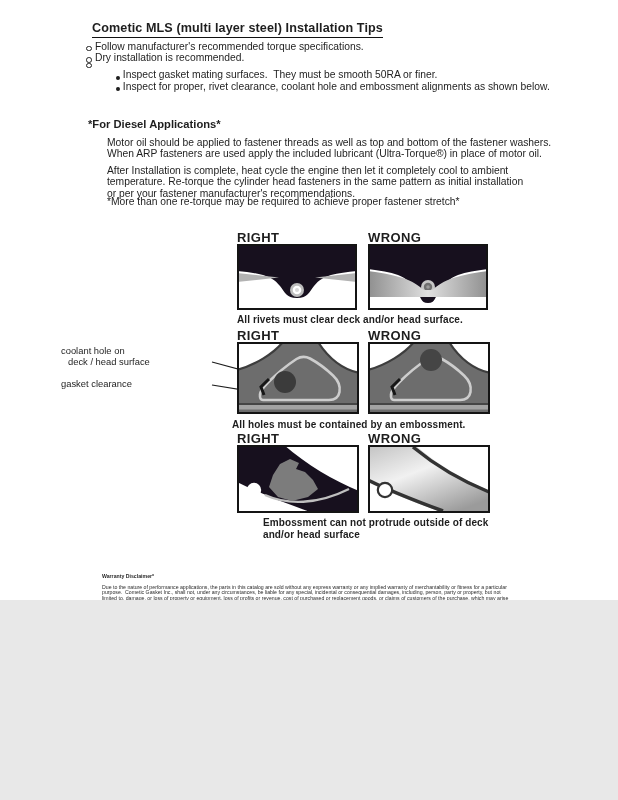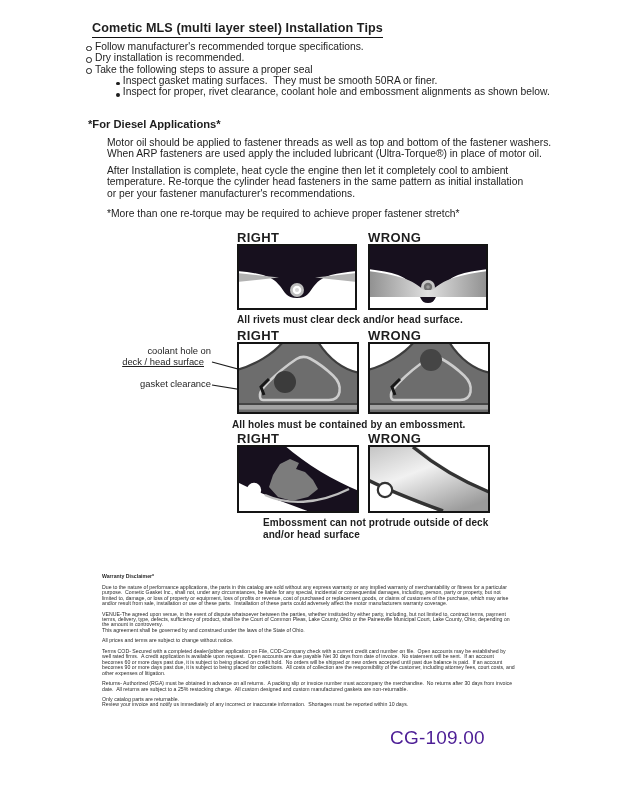--- a/index.html
+++ b/index.html
@@ -1,33 +1,33 @@
 <!DOCTYPE html>
 <html><head>
 <meta charset="utf-8">
 <style>
   html,body{margin:0;padding:0;background:#e8e8e8;}
-  .page{position:relative;width:618px;height:800px;background:#ffffff;
+  .page{position:relative;width:618px;height:600px;background:#ffffff;
         font-family:"Liberation Sans", sans-serif;color:#1e1e1e;overflow:hidden;}
   .abs{position:absolute;}
   .title{left:92px;top:21px;font-size:12.6px;font-weight:bold;
          border-bottom:1.6px solid #111;padding-bottom:2px;letter-spacing:.1px;}
   .bullets{left:86px;top:41px;font-size:10.3px;line-height:11.35px;}
   .b-row{display:flex;align-items:flex-end;}
   .b-open{display:inline-block;width:3.6px;height:3.6px;border:1px solid #222;
           border-radius:50%;margin-right:3.4px;position:relative;top:-1px;flex:0 0 auto;}
   .sub{margin-left:30px;}
   .b-fill{display:inline-block;width:3.8px;height:3.8px;background:#1e1e1e;
           border-radius:50%;margin-right:3px;position:relative;top:-1px;flex:0 0 auto;}
   .pre{white-space:pre-wrap;}
   .diesel-h{left:88px;top:118px;font-size:11.2px;font-weight:bold;}
   .para{left:88px;font-size:10.3px;line-height:11.35px;margin-left:19px;}
   .dg-label{width:120px;text-align:left;font-size:13px;font-weight:bold;letter-spacing:.4px;}
   .caption{font-size:10px;font-weight:bold;letter-spacing:.1px;}
-  .ptr-label{width:150px;text-align:right;font-size:9.4px;line-height:11px;}
+  .ptr-label{width:150px;text-align:left;font-size:9.4px;line-height:11px;}
   svg{display:block;}
   .disc{left:102px;top:574px;width:828px;font-size:10.4px;line-height:10.9px;
         transform:scale(.5);transform-origin:top left;color:#2a2a2a;}
   .disc .h{font-weight:bold;margin:0 0 10px 0;}
   .disc p{margin:0 0 10px 0;}
   .disc p.tight{margin:0;}
   .footer-code{left:390px;top:727px;font-size:19px;letter-spacing:.2px;color:#4c1d95;}
 </style>
 </head>
 <body>
@@ -40,21 +40,20 @@
     <div class="b-row">
       <span class="b-open"></span>
       <span>Follow manufacturer's recommended torque specifications.</span>
     </div>
     <div class="b-row">
       <span class="b-open"></span>
       <span>Dry installation is recommended.</span>
     </div>
     <div class="b-row">
       <span class="b-open"></span>
-      <span>Take the following steps to assure a proper seal</span>
     </div>
     <div class="b-row sub">
       <span class="b-fill"></span>
       <span class="pre">Inspect gasket mating surfaces.  They must be smooth 50RA or finer.</span>
     </div>
     <div class="b-row sub">
       <span class="b-fill"></span>
       <span class="pre">Inspect for proper, rivet clearance, coolant hole and embossment alignments as shown below.</span>
     </div>
   </div>
@@ -62,21 +61,21 @@
   <div class="abs diesel-h">*For Diesel Applications*</div>
   <div class="abs para" style="top:137px;">
     <div>Motor oil should be applied to fastener threads as well as top and bottom of the fastener washers.</div>
     <div>When ARP fasteners are used apply the included lubricant (Ultra-Torque®) in place of motor oil.</div>
   </div>
   <div class="abs para" style="top:165px;">
     <div>After Installation is complete, heat cycle the engine then let it completely cool to ambient</div>
     <div>temperature. Re-torque the cylinder head fasteners in the same pattern as initial installation</div>
     <div>or per your fastener manufacturer's recommendations.</div>
   </div>
-  <div class="abs para" style="top:208px;">*More than one re-torque may be required to achieve proper fastener stretch*</div>
+  <div class="abs para" style="top:196px;">*More than one re-torque may be required to achieve proper fastener stretch*</div>
 
   <div class="abs dg-label" style="left:237px;top:230px;">RIGHT</div>
   <div class="abs dg-label" style="left:368px;top:230px;">WRONG</div>
 
   <div class="abs" style="left:237px;top:244px;">
     <svg width="120" height="66" viewBox="0 0 120 66">
       <rect x="0" y="0" width="120" height="66" fill="#ffffff"></rect>
       <path d="M0,0 H120 V27 C110,28 101,29 94,31 C86,33.5 82,36 77,42 C72,48 71,54 60,54 C49,54 48,48 43,42 C38,36 34,33.5 26,31 C19,29 10,28 0,27 Z" fill="#17101e"></path>
       <path d="M0,29 L42,33.5 L0,38 Z" fill="#b3b3b3"></path>
       <path d="M120,29 L78,33.5 L120,38 Z" fill="#b3b3b3"></path>
@@ -105,21 +104,21 @@
       <rect x="1" y="1" width="118" height="64" fill="none" stroke="#141414" stroke-width="2"></rect>
     </svg>
   </div>
 
   <div class="abs caption" style="left:237px;top:314px;text-align:center;">All rivets must clear deck and/or head surface.</div>
 
   <div class="abs dg-label" style="left:237px;top:328px;">RIGHT</div>
   <div class="abs dg-label" style="left:368px;top:328px;">WRONG</div>
 
   <div class="abs ptr-label" style="left:61px;top:345px;">coolant hole on</div>
-  <div class="abs ptr-label" style="left:54px;top:356px;text-decoration:underline;">deck / head surface</div>
+  <div class="abs ptr-label" style="left:68px;top:356px;">deck / head surface</div>
   <div class="abs ptr-label" style="left:61px;top:378px;">gasket clearance</div>
 
   <div class="abs" style="left:110px;top:340px;">
     <svg width="240" height="70" viewBox="0 0 240 70">
       <line x1="102" y1="22" x2="173" y2="41" stroke="#1c1c1c" stroke-width="1.2"></line>
       <line x1="102" y1="45" x2="152" y2="53" stroke="#1c1c1c" stroke-width="1.2"></line>
     </svg>
   </div>
 
   <div class="abs" style="left:237px;top:342px;">

